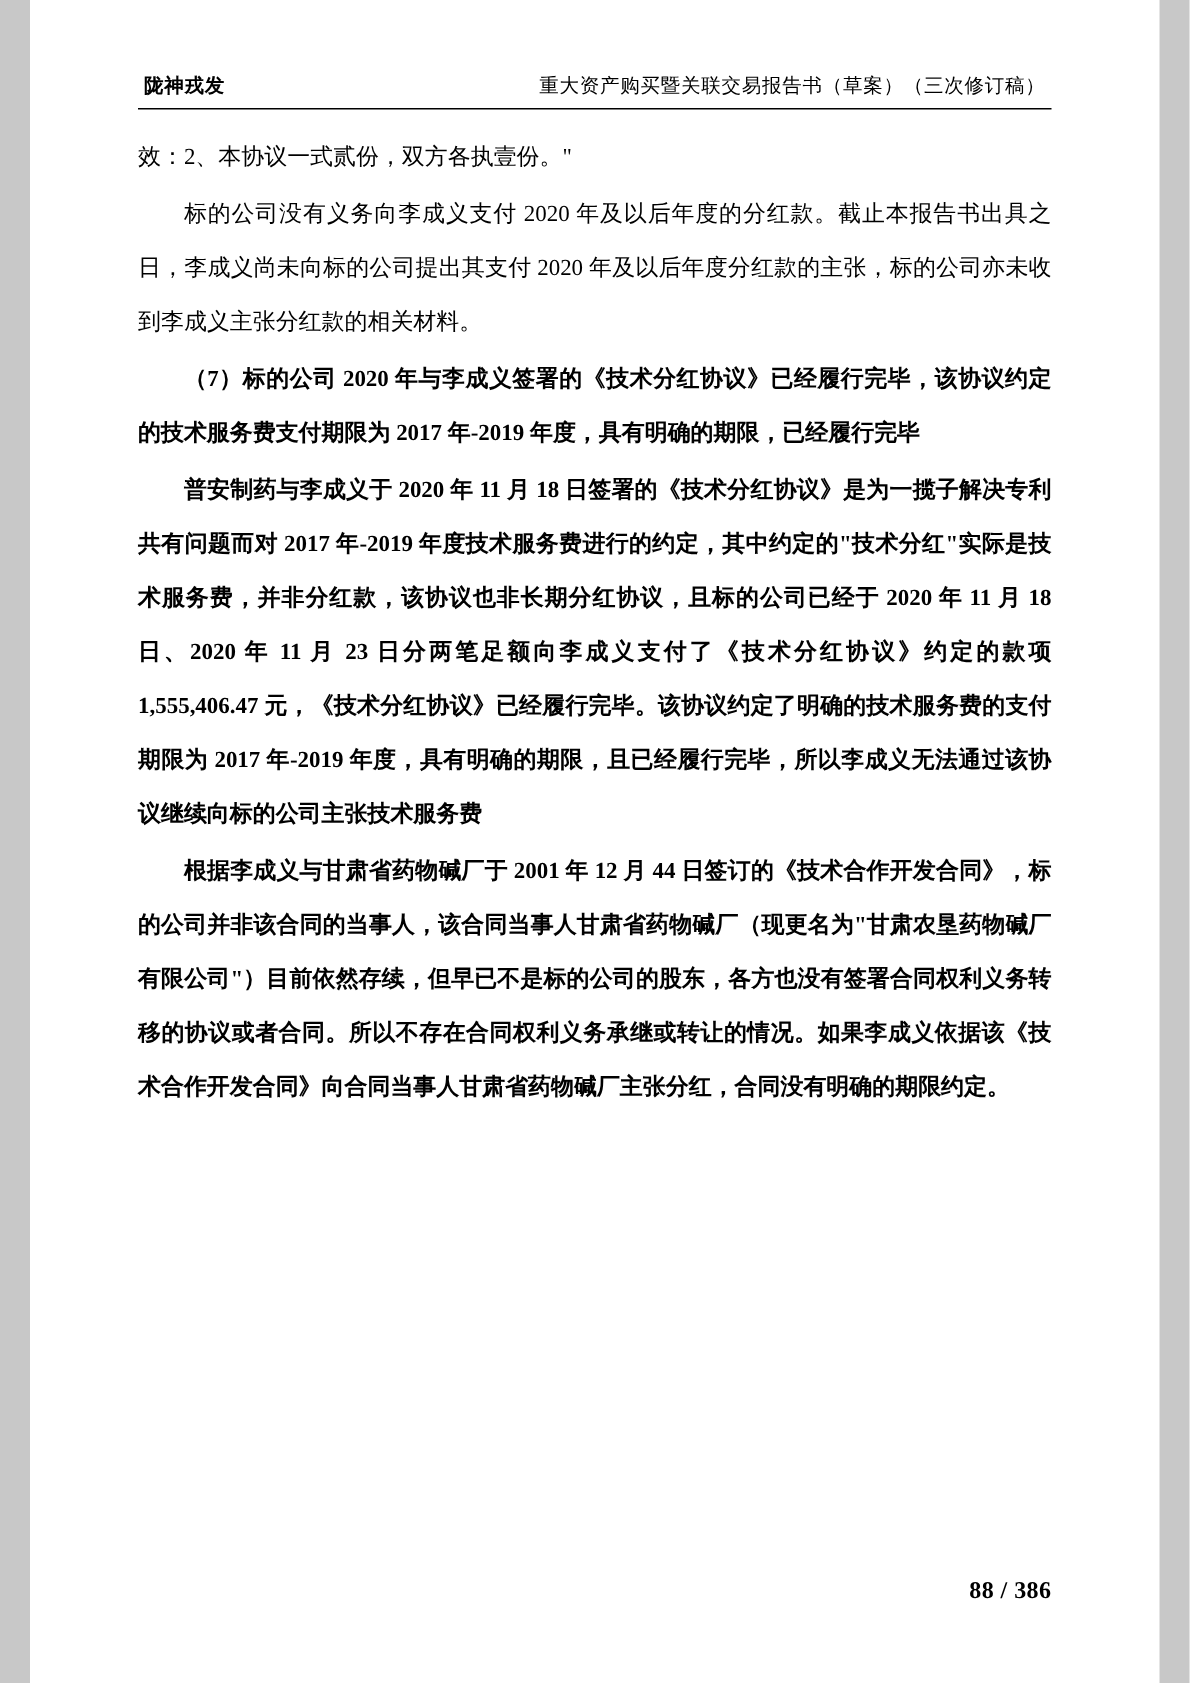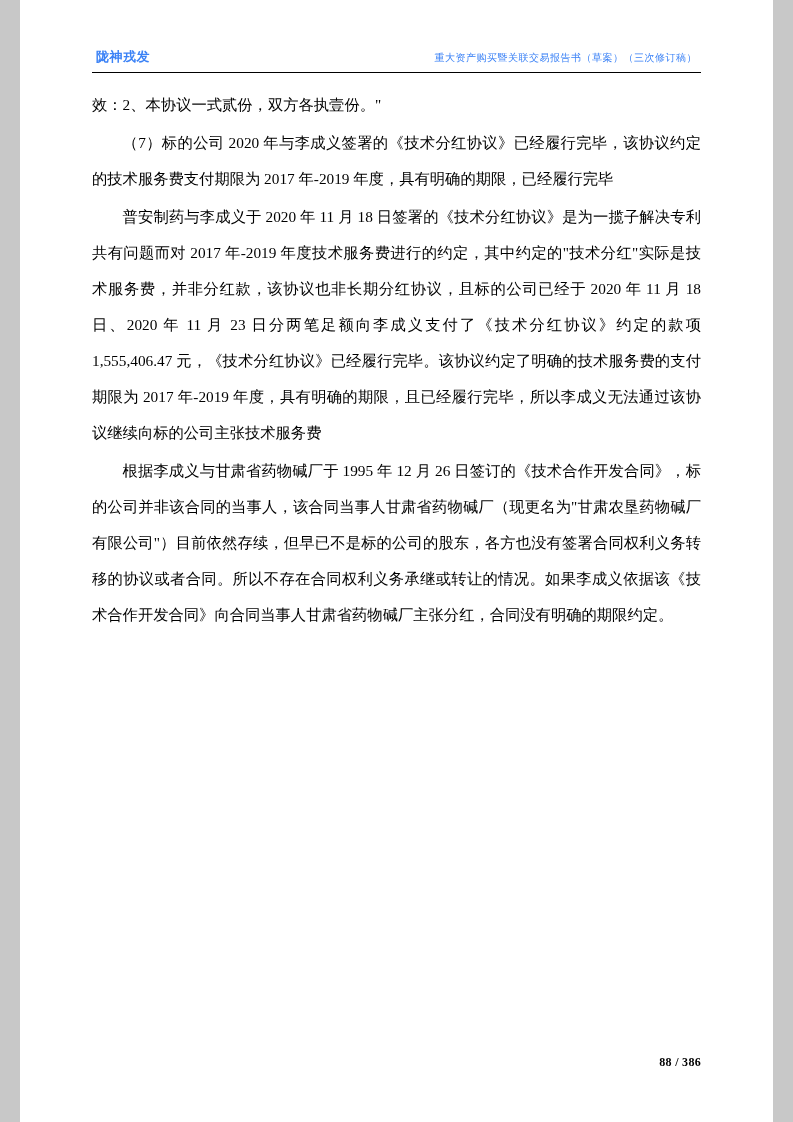--- a/index.html
+++ b/index.html
@@ -19,70 +19,71 @@
     height: 1122px;
     margin: 0 auto;
     background: #ffffff;
     padding: 48px 72px 40px 72px;
   }
   .header {
     display: flex;
     justify-content: space-between;
     align-items: baseline;
     font-size: 12.5px;
-    color: #3b82f6;
+    color: #000000;
     padding: 0 4px 6px 4px;
     border-bottom: 1.2px solid #000;
     letter-spacing: 0.5px;
   }
   .header-left {
     font-weight: bold;
     font-size: 13px;
   }
   .header-right {
-    font-size: 10px;
+    font-size: 13px;
   }
   .body-text {
     margin-top: 14px;
   }
   p {
     margin: 0 0 2px 0;
     font-size: 15.3px;
     line-height: 36px;
     text-align: justify;
     text-justify: inter-ideograph;
     color: #000;
   }
   p.indent {
     text-indent: 2em;
   }
   p.bold {
-    font-weight: normal;
+    font-weight: bold;
   }
   .footer {
     position: absolute;
     right: 72px;
     bottom: 52px;
-    font-size: 12px;
+    font-size: 16px;
     font-weight: bold;
     letter-spacing: 0.3px;
   }
 </style>
 </head>
 <body>
 
 <div class="page">
 
   <div class="header">
     <span class="header-left">陇神戎发</span>
     <span class="header-right">重大资产购买暨关联交易报告书（草案）（三次修订稿）</span>
   </div>
 
   <div class="body-text">
     <p>效：2、本协议一式贰份，双方各执壹份。"</p>
+    <p class="indent">标的公司没有义务向李成义支付 2020 年及以后年度的分红款。截止本报告书出具之日，李成义尚未向标的公司提出其支付 2020 年及以后年度分红款的主张，标的公司亦未收到李成义主张分红款的相关材料。</p>
     <p class="indent bold">（7）标的公司 2020 年与李成义签署的《技术分红协议》已经履行完毕，该协议约定的技术服务费支付期限为 2017 年-2019 年度，具有明确的期限，已经履行完毕</p>
     <p class="indent bold">普安制药与李成义于 2020 年 11 月 18 日签署的《技术分红协议》是为一揽子解决专利共有问题而对 2017 年-2019 年度技术服务费进行的约定，其中约定的"技术分红"实际是技术服务费，并非分红款，该协议也非长期分红协议，且标的公司已经于 2020 年 11 月 18 日、2020 年 11 月 23 日分两笔足额向李成义支付了《技术分红协议》约定的款项 1,555,406.47 元，《技术分红协议》已经履行完毕。该协议约定了明确的技术服务费的支付期限为 2017 年-2019 年度，具有明确的期限，且已经履行完毕，所以李成义无法通过该协议继续向标的公司主张技术服务费</p>
-    <p class="indent bold">根据李成义与甘肃省药物碱厂于 1995 年 12 月 26 日签订的《技术合作开发合同》，标的公司并非该合同的当事人，该合同当事人甘肃省药物碱厂（现更名为"甘肃农垦药物碱厂有限公司"）目前依然存续，但早已不是标的公司的股东，各方也没有签署合同权利义务转移的协议或者合同。所以不存在合同权利义务承继或转让的情况。如果李成义依据该《技术合作开发合同》向合同当事人甘肃省药物碱厂主张分红，合同没有明确的期限约定。</p>
+    <p class="indent bold">根据李成义与甘肃省药物碱厂于 2001 年 12 月 44 日签订的《技术合作开发合同》，标的公司并非该合同的当事人，该合同当事人甘肃省药物碱厂（现更名为"甘肃农垦药物碱厂有限公司"）目前依然存续，但早已不是标的公司的股东，各方也没有签署合同权利义务转移的协议或者合同。所以不存在合同权利义务承继或转让的情况。如果李成义依据该《技术合作开发合同》向合同当事人甘肃省药物碱厂主张分红，合同没有明确的期限约定。</p>
   </div>
 
   <div class="footer">88 / 386</div>
 
 </div>
 
 </body></html>

